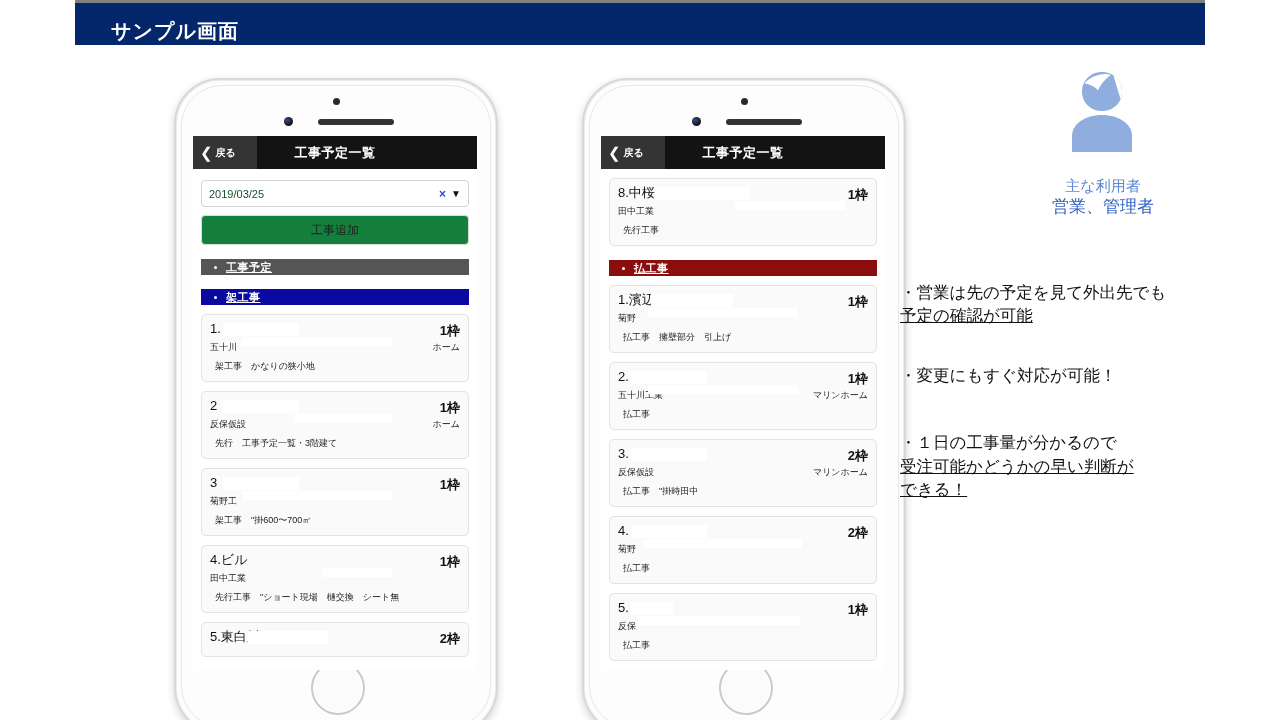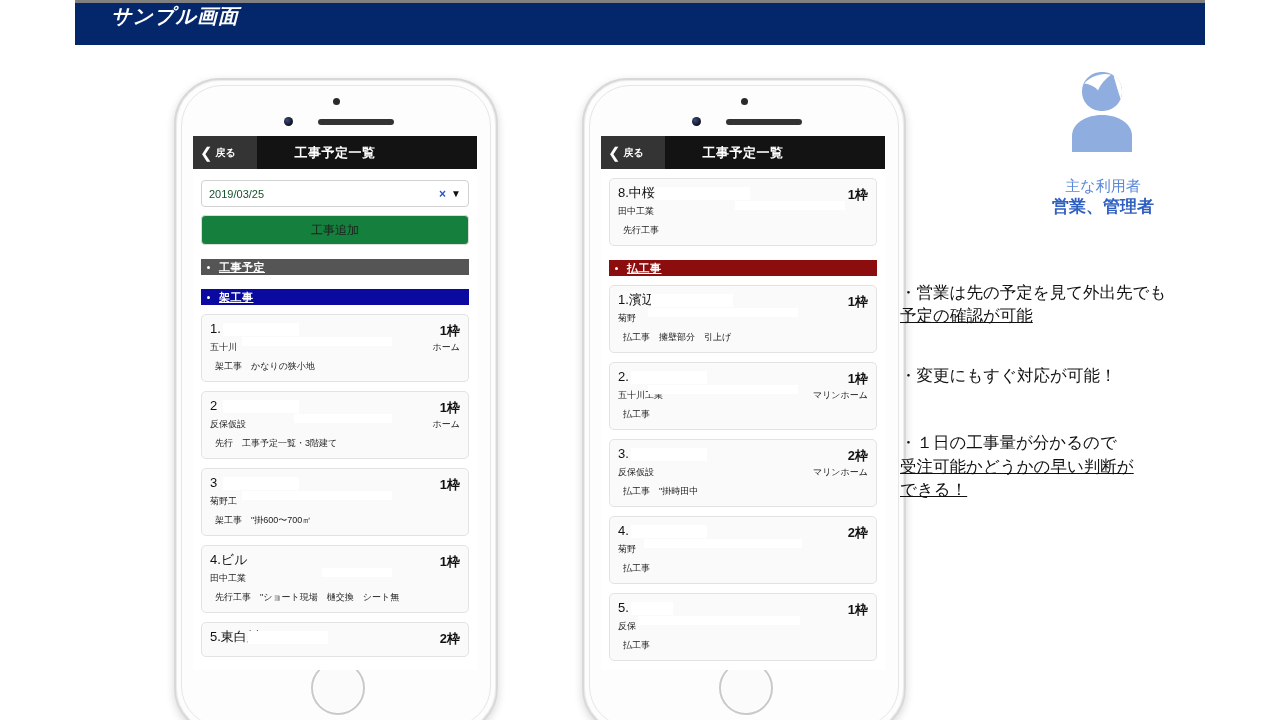--- a/index.html
+++ b/index.html
@@ -8,21 +8,21 @@
     font-family:"Liberation Sans","DejaVu Sans",sans-serif;
     -webkit-font-smoothing:antialiased;
   }
 
   
   #title-bar-rule{
     position:absolute;left:75px;top:0;width:1130px;height:3px;background:#808080;
   }
   #title-bar{
     position:absolute;left:75px;top:3px;width:1130px;height:42px;
-    background:#04276b;display:flex;align-items:flex-start;font-style:italic;
+    background:#04276b;display:flex;align-items:flex-end;
   }
   #title-bar .txt{
     color:#ffffff;font-size:20px;font-weight:bold;letter-spacing:1px;
     margin-left:36px;
   }
 
   
   .phone{
     position:absolute;width:320px;height:652px;border-radius:46px;
     background:#fdfdfd;
@@ -76,21 +76,21 @@
   .date-row .clear{color:#2a56c6;font-size:12px;font-weight:bold;margin-right:5px;}
   .date-row .caret{color:#111;font-size:10px;}
 
   .add-btn{
     margin-top:8px;height:28px;border:1px solid #dcdcdc;border-radius:4px;
     background:#15803d;display:flex;align-items:center;justify-content:center;
   }
   .add-btn span{font-size:12px;color:#1d1d1d;font-weight:500;}
 
   .sec-head{
-    margin-top:14px;height:16px;display:flex;align-items:center;padding-left:6px;
+    margin-top:14px;height:16px;display:flex;align-items:center;padding-left:13px;
     box-sizing:border-box;
   }
   .sec-head .dot{width:3px;height:3px;border-radius:50%;background:#fff;margin-right:9px;}
   .sec-head .nm{color:#fff;font-size:11px;font-weight:bold;text-decoration:underline;
     letter-spacing:.5px;}
 
   .summary{font-size:11.5px;color:#161616;line-height:1.35;margin-top:1px;}
 
   .card{
     margin-top:9px;border:1px solid #e3e3e3;border-radius:5px;background:#fafafa;
@@ -105,21 +105,21 @@
   .card .r2 .cust{font-size:9px;color:#222;white-space:nowrap;margin-left:6px;}
   .card .r3{font-size:9px;color:#222;margin-top:6px;padding-left:5px;}
 
   
   .redact{position:absolute;background:#ffffff;}
 
   
   #persona{position:absolute;left:1058px;top:66px;width:88px;text-align:center;}
   #persona-label{position:absolute;left:1008px;top:176px;width:190px;text-align:center;}
   #persona-label .l1{color:#5c87d8;font-size:15px;line-height:1.35;}
-  #persona-label .l2{color:#2f5fc0;font-size:17px;font-weight:bold;line-height:1.35;}
+  #persona-label .l2{color:#2f5fc0;font-size:17px;font-weight:normal;line-height:1.35;}
 
   #bullets{position:absolute;left:900px;top:281px;width:370px;}
   .bullet{font-size:16.5px;color:#111;line-height:1.42;}
   .bullet .cont{display:block;text-decoration:underline;}
   .b-gap-1{height:36px;}
   .b-gap-2{height:44px;}
 </style>
 </head>
 <body>
 

